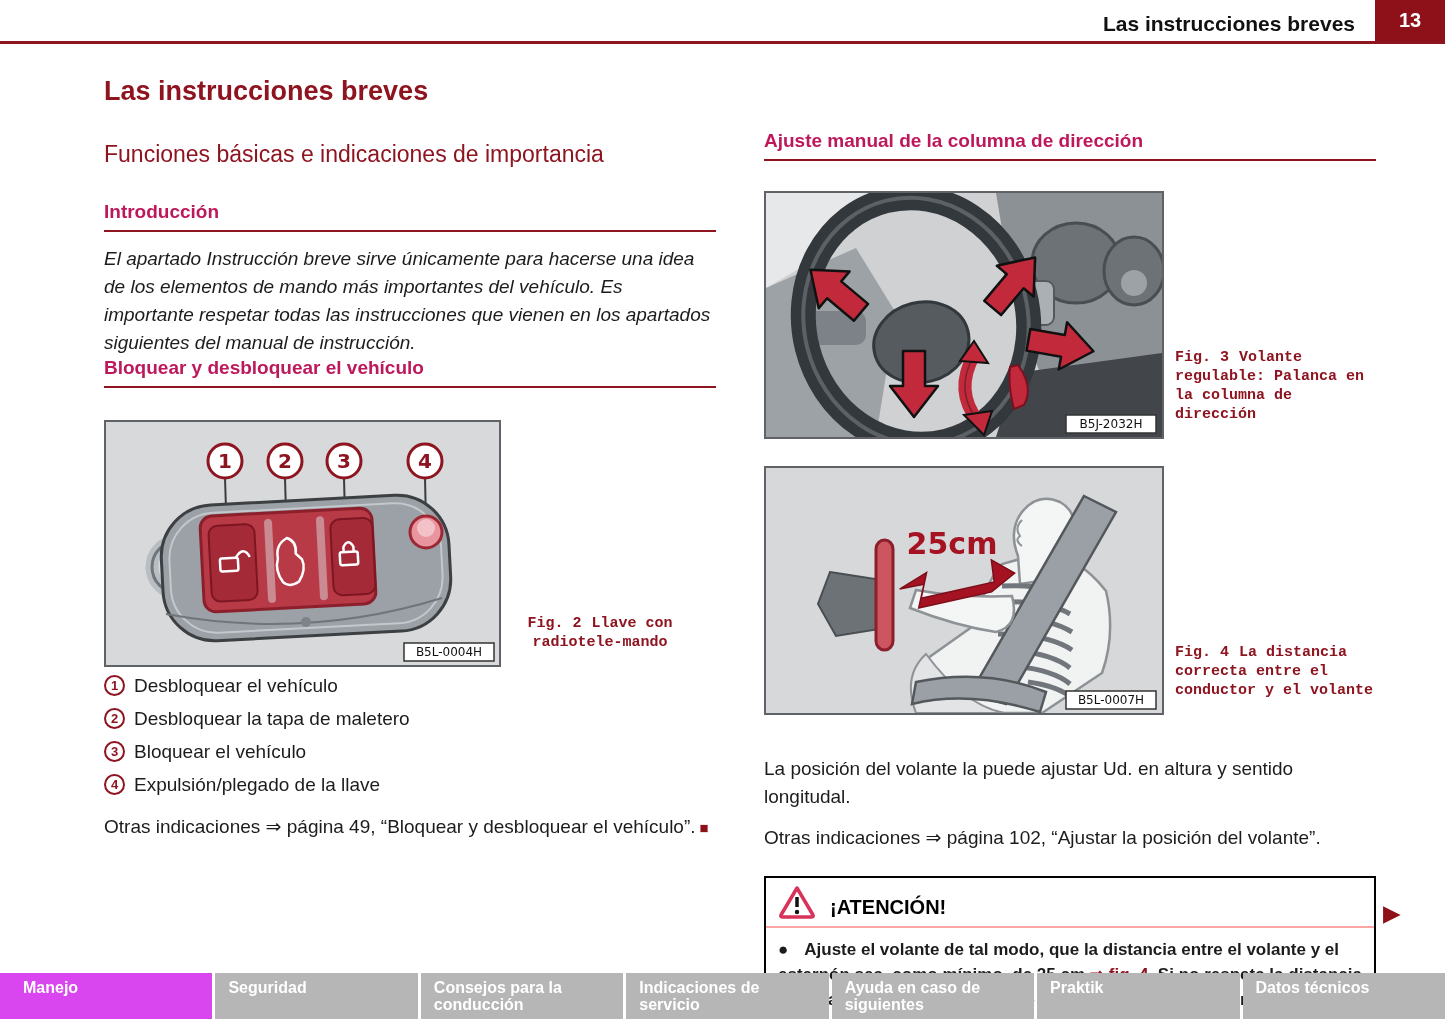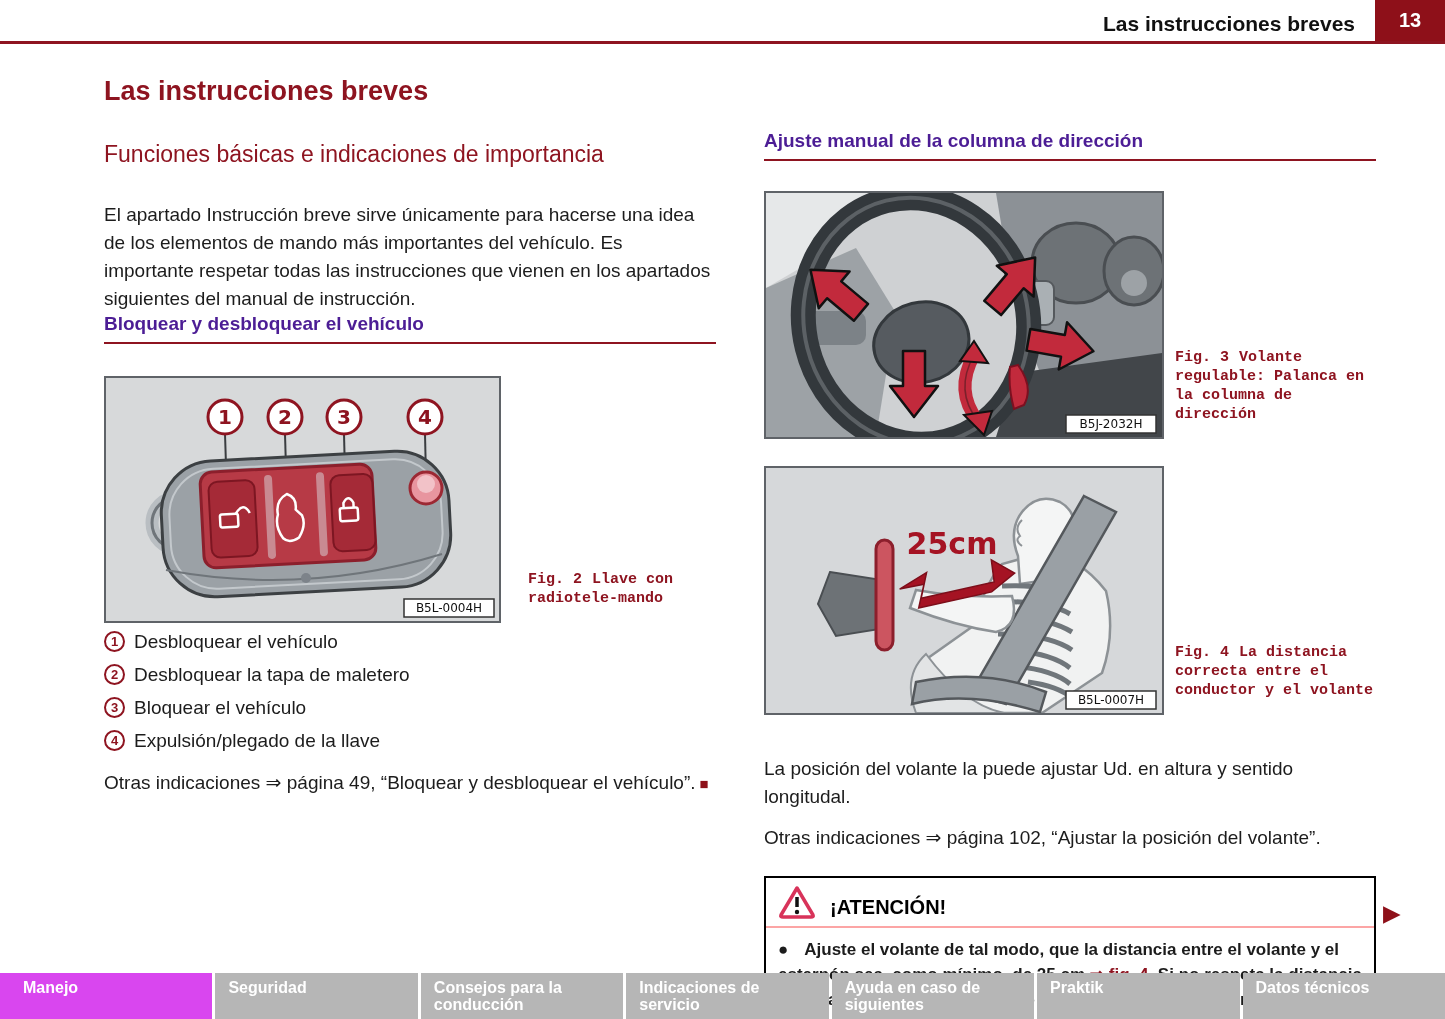--- a/index.html
+++ b/index.html
@@ -10,31 +10,31 @@
   
   .hdr-title{position:absolute;top:12px;right:90px;font-size:21px;font-weight:bold;color:#111;}
   .hdr-pagebox{position:absolute;top:0;right:0;width:70px;height:41px;background:#8e1019;
     color:#fff;font-size:20px;font-weight:bold;display:flex;align-items:center;justify-content:center;}
   .hdr-rule{position:absolute;top:41px;left:0;width:1445px;height:3px;background:#8e1420;}
   
   .col-left{position:absolute;left:104px;top:70px;width:612px;}
   .col-right{position:absolute;left:764px;top:130px;width:612px;}
   h1{font-size:27px;font-weight:bold;color:#8e1420;margin:6px 0 34px 0;}
   h2{font-size:23px;font-weight:normal;color:#8e1420;margin:0 0 33px 0;}
-  h3.sec{font-size:19px;font-weight:bold;color:#4c1d95;margin:0;padding-bottom:7px;
+  h3.sec{font-size:19px;font-weight:bold;color:#be185d;margin:0;padding-bottom:7px;
     border-bottom:2px solid #8e1420;}
   p.body{font-size:19px;line-height:28px;margin:13px 0 0 0;}
-  p.body.ital{}
+  p.body.ital{font-style:italic;}
   .mt-big{margin-top:37px;}
   
   .figwrap{position:relative;margin-top:32px;}
   .figframe{border:2px solid #5f6368;line-height:0;display:inline-block;}
   .figcap{position:absolute;bottom:2px;font-size:15px;line-height:19px;font-weight:bold;color:#8e1420;font-family:Liberation Mono, monospace;}
   .figcap .code{margin-right:10px;}
-  .cap-l{left:424px;width:204px;}
+  .cap-l{left:394px;width:204px;text-align:center;}
   .cap-r{left:411px;width:201px;}
   
   .keylist{}
   .keylist .item{font-size:19px;line-height:33px;white-space:nowrap;}
   .num-circ{display:inline-block;box-sizing:border-box;width:21px;height:21px;border:2px solid #8e1420;
     border-radius:50%;color:#8e1420;font-size:13px;font-weight:bold;line-height:17px;text-align:center;
     vertical-align:middle;margin-right:9px;position:relative;top:-1px;}
   .more-line{font-size:19px;margin-top:14px;}
   .end-mark{color:#8e1019;font-size:15px;margin-left:4px;}
   
@@ -56,20 +56,21 @@
 <body>
 
 <div class="hdr-title">Las instrucciones breves</div>
 <div class="hdr-pagebox">13</div>
 <div class="hdr-rule"></div>
 
 <div class="col-left">
   <h1>Las instrucciones breves</h1>
   <h2>Funciones básicas e indicaciones de importancia</h2>
 
+  <h3 class="sec">Introducción</h3>
   <p class="body ital">El apartado Instrucción breve sirve únicamente para hacerse una idea de los elementos de mando más importantes del vehículo. Es importante respetar todas las instrucciones que vienen en los apartados siguientes del manual de instrucción.</p>
 
   <h3 class="sec mt-big">Bloquear y desbloquear el vehículo</h3>
 
   <div class="figwrap">
     <span class="figframe">
       
       <svg width="393" height="243" viewBox="0 0 393 243">
         <rect x="0" y="0" width="393" height="243" fill="#d7d9da"></rect>
 

